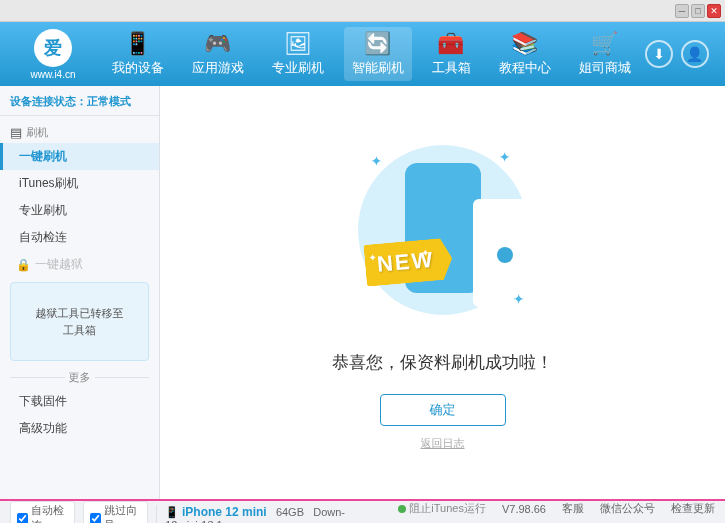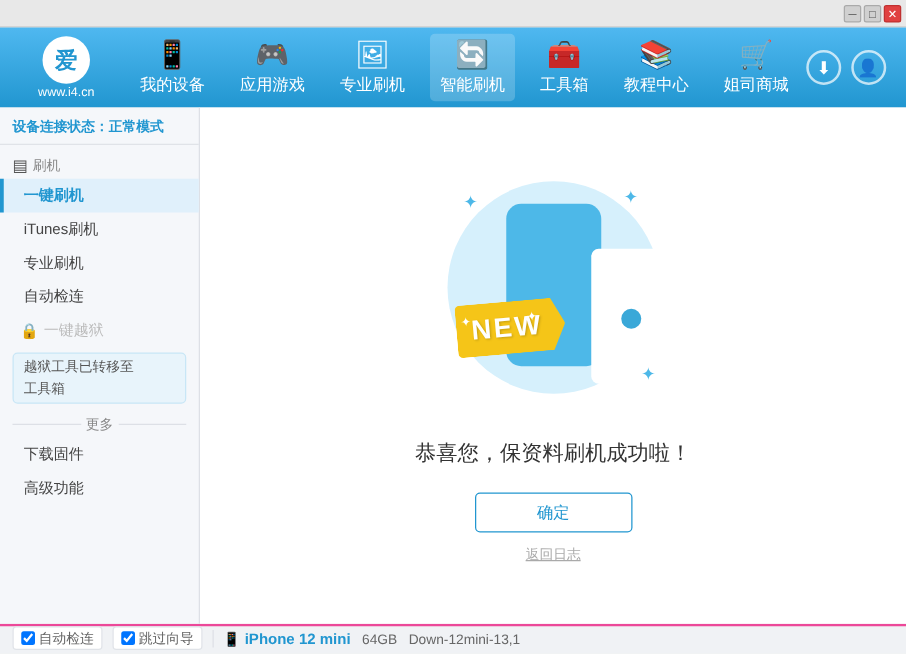--- a/index.html
+++ b/index.html
@@ -163,24 +163,25 @@
       cursor: default;
       display: flex;
       align-items: center;
       gap: 4px;
     }
     .sidebar-notice-box {
       margin: 4px 10px;
       background: #e8f4fb;
       border: 1px solid #c8e6f6;
       border-radius: 4px;
-      padding: 3px 8px;
+      padding: 22px 8px;
       font-size: 11px;
       color: #555;
       line-height: 1.5;
+      text-align: center;
     }
     .more-divider {
       display: flex;
       align-items: center;
       padding: 5px 10px 3px;
       color: #888;
       font-size: 11px;
       gap: 4px;
     }
     .more-divider::before, .more-divider::after {
@@ -507,13 +508,23 @@
     </label>
     <div class="device-info">
       <span>📱</span>
       <span class="device-name">iPhone 12 mini</span>
       &nbsp;
       <span>64GB</span>
       &nbsp;
       <span>Down-12mini-13,1</span>
     </div>
   </div>
+  <div class="bottom-right">
+    <div class="itunes-status">
+      <div class="itunes-dot"></div>
+      <span>阻止iTunes运行</span>
+    </div>
+    <span>V7.98.66</span>
+    <span class="bottom-link">客服</span>
+    <span class="bottom-link">微信公众号</span>
+    <span class="bottom-link">检查更新</span>
+  </div>
 </div>
 
 </body></html>

